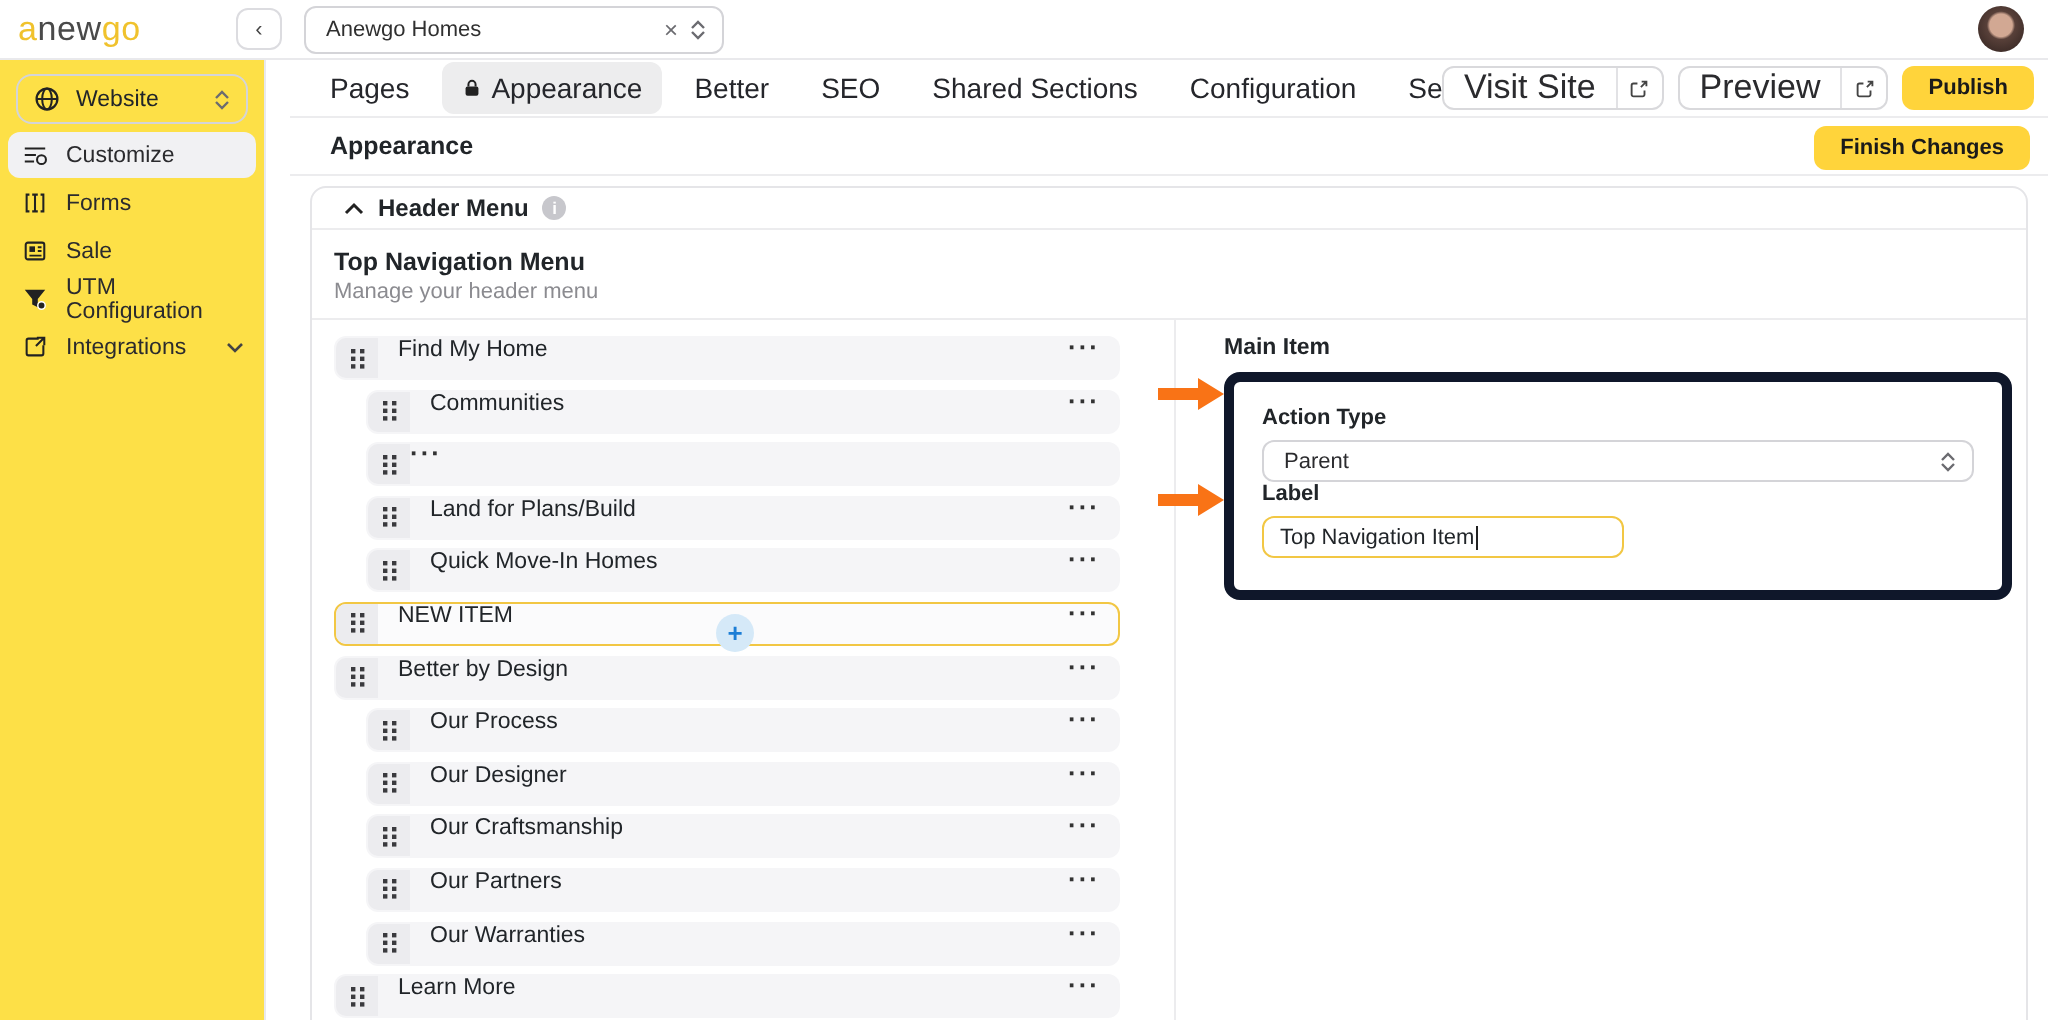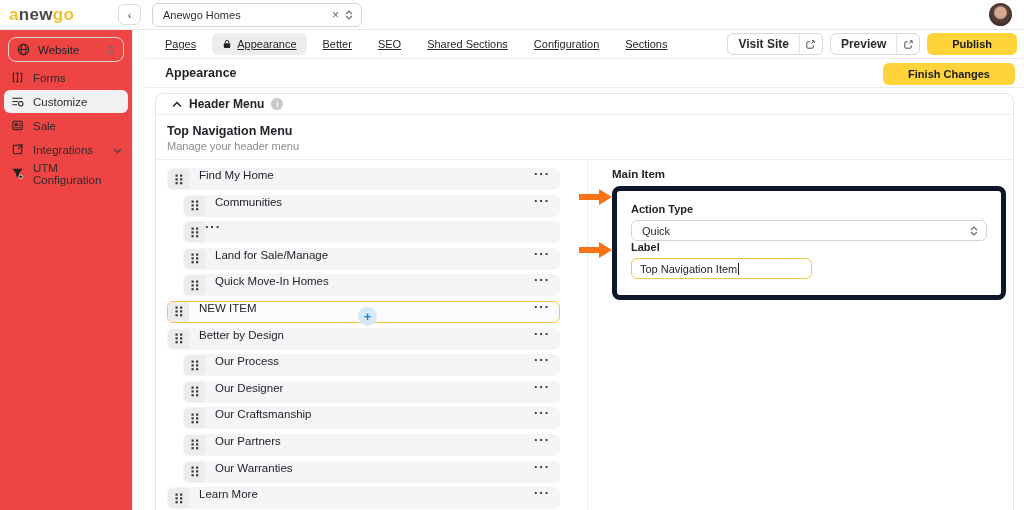--- a/index.html
+++ b/index.html
@@ -3,61 +3,61 @@
 <meta charset="utf-8">
 <style>
   * { margin:0; padding:0; box-sizing:border-box; }
   html,body { width:1024px; height:510px; overflow:hidden; background:#fff;
     font-family:"Liberation Sans", sans-serif; color:#212529; }
   #app { position:relative; width:1024px; height:510px; }
 
   
   #topbar { position:absolute; top:0; left:0; width:1024px; height:30px;
     background:#fff; border-bottom:1px solid #e9e9ec; z-index:5; }
-  #logo { position:absolute; left:9px; top:5px; font-size:17px; font-weight:700; letter-spacing:.3px; }
+  #logo { position:absolute; left:9px; top:5px; font-size:17px; font-weight:400; letter-spacing:.3px; }
   #logo .ly { color:#f0c22d; } #logo .ld { color:#4a4a4a; }
   #collapse-btn { position:absolute; left:118px; top:4px; width:23px; height:21px;
     border:1px solid #dcdce0; border-radius:6px; background:#fff; display:flex;
     align-items:center; justify-content:center; font-size:11px; color:#444; cursor:pointer; }
   #site-select { position:absolute; left:152px; top:3px; width:210px; height:24px;
     border:1px solid #d4d4d8; border-radius:6px; background:#fff; display:flex;
     align-items:center; padding:0 8px 0 10px; font-size:11px; color:#303030; }
   #site-select .grow { flex:1; }
   #site-select .clear { color:#6b6b70; font-size:12px; margin-right:6px; }
   .updown { display:flex; flex-direction:column; align-items:center; line-height:4px; }
   .updown svg { display:block; }
   #avatar { position:absolute; right:12px; top:3px; width:23px; height:23px; border-radius:50%;
     background:radial-gradient(circle at 50% 42%, #d2a893 0 32%, #584039 40%, #2e211e 100%); }
 
   
   #sidebar { position:absolute; top:30px; left:0; width:133px; height:480px;
-    background:#ef4444; border-right:1px solid #e9e9ec; }
+    background:#fde047; border-right:1px solid #e9e9ec; }
   #website-select { margin:7px 8px 4px 8px; height:25px; border:1px solid #d4d4d8;
     border-radius:8px; display:flex; align-items:center; padding:0 8px; font-size:11.5px; font-weight:500; }
   #website-select .grow { flex:1; }
   #website-select .gi { margin-right:8px; display:flex; }
   .side-item { height:23px; margin:1px 4px; display:flex; align-items:center; gap:9px;
     padding:0 6px; border-radius:6px; font-size:11.5px; color:#2b2b2e; cursor:pointer; }
   .side-item.active { background:#f1f1f3; font-weight:500; }
   .side-item .ico { width:14px; display:flex; justify-content:center; color:#333; }
   .side-item .grow { flex:1; }
 
   
   #content { position:absolute; top:30px; left:145px; width:879px; height:480px; }
   #tabbar { position:relative; height:29px; border-bottom:1px solid #ececee;
     display:flex; align-items:center; padding-left:20px; gap:26px; }
-  .tab { font-size:11px; font-weight:500; color:#25262b; cursor:pointer; white-space:nowrap;text-decoration:underline; }
+  .tab { font-size:14px; font-weight:500; color:#25262b; cursor:pointer; white-space:nowrap; }
   .tab.active { background:#ededee; border-radius:6px; padding:5px 10px; display:flex;
     align-items:center; gap:5px; margin:0 -10px; }
   #tab-actions { position:absolute; right:7px; top:3px; display:flex; gap:7px; align-items:center; }
   .split-btn { display:flex; height:22px; border:1px solid #d9d9dc; border-radius:6px; overflow:hidden; background:#fff; }
-  .split-btn .lab { padding:0 10px; display:flex; align-items:center; font-size:12px; font-weight:700; color:#2b2b2e; cursor:pointer; }
+  .split-btn .lab { padding:0 10px; display:flex; align-items:center; font-size:17px; font-weight:400; color:#2b2b2e; cursor:pointer; }
   .split-btn .seg { width:23px; border-left:1px solid #e2e2e5; display:flex; align-items:center; justify-content:center; cursor:pointer; }
   .btn-yellow { height:22px; background:#ffd43b; border:none; border-radius:6px;
-    padding:0 25px; font-size:11px; font-weight:600; color:#1a1a1a; cursor:pointer;
+    padding:0 13px; font-size:11px; font-weight:600; color:#1a1a1a; cursor:pointer;
     font-family:"Liberation Sans", sans-serif; }
   #pagehead { position:relative; height:29px; border-bottom:1px solid #ececee;
     display:flex; align-items:center; padding-left:20px; }
   #page-title { font-size:12.5px; font-weight:700; }
   #finish-btn { position:absolute; right:9px; top:4px; }
 
   
   #card { position:absolute; left:10px; top:63px; width:859px; height:500px;
     border:1px solid #e5e5e8; border-radius:8px 8px 0 0; background:#fff; overflow:hidden; }
   .card-head { height:21px; display:flex; align-items:center; gap:7px; padding:0 16px;
@@ -140,69 +140,69 @@
       <span class="updown">
         <svg width="8" height="5" viewBox="0 0 8 5">
             <path d="M1 4l3-3 3 3" fill="none" stroke="#6b6b70" stroke-width="1.2"></path>
           </svg>
         <svg width="8" height="5" viewBox="0 0 8 5">
             <path d="M1 1l3 3 3-3" fill="none" stroke="#6b6b70" stroke-width="1.2"></path>
           </svg>
       </span>
     </div>
 
-    <div class="side-item">
-      <span class="ico">
-        <svg width="13" height="13" viewBox="0 0 14 14">
-            <path d="M4 2.5H2.5v9H4M10 2.5h1.5v9H10M7 2.5v9M5.5 2.5h3M5.5 11.5h3" stroke="#222" stroke-width="1.1" fill="none"></path>
-          </svg>
-      </span>
-      <span class="grow">Forms</span>
-    </div>
     <div class="side-item active">
       <span class="ico">
         <svg width="13" height="13" viewBox="0 0 14 14">
             <path d="M1.5 3.5h11M1.5 7h6M1.5 10.5h5" stroke="#222" stroke-width="1.2" fill="none"></path>
             <circle cx="10.5" cy="9.5" r="2.4" fill="none" stroke="#222" stroke-width="1.1"></circle>
           </svg>
       </span>
       <span class="grow">Customize</span>
+    </div>
+    <div class="side-item">
+      <span class="ico">
+        <svg width="13" height="13" viewBox="0 0 14 14">
+            <path d="M4 2.5H2.5v9H4M10 2.5h1.5v9H10M7 2.5v9M5.5 2.5h3M5.5 11.5h3" stroke="#222" stroke-width="1.1" fill="none"></path>
+          </svg>
+      </span>
+      <span class="grow">Forms</span>
     </div>
     <div class="side-item">
       <span class="ico">
         <svg width="13" height="13" viewBox="0 0 14 14">
             <rect x="2" y="2.5" width="10" height="9" rx="1.2" fill="none" stroke="#222" stroke-width="1.1"></rect>
             <rect x="4" y="4.5" width="3" height="3" fill="#222"></rect>
             <path d="M8.5 5h2M8.5 7h2M4 9.5h6.5" stroke="#222" stroke-width="1"></path>
           </svg>
       </span>
       <span class="grow">Sale</span>
     </div>
     <div class="side-item">
       <span class="ico">
         <svg width="13" height="13" viewBox="0 0 14 14">
+            <path d="M1.5 2h11L8.5 7v4.5L5.5 10V7z" fill="#222"></path>
+            <circle cx="10.5" cy="10.5" r="2" fill="#222" stroke="#fff" stroke-width="0.8"></circle>
+          </svg>
+      </span>
+      <span class="grow">UTM Configuration</span>
+    </div>
+    <div class="side-item">
+      <span class="ico">
+        <svg width="13" height="13" viewBox="0 0 14 14">
             <path d="M9 2.5H3.5a1 1 0 00-1 1v7a1 1 0 001 1h7a1 1 0 001-1V6" fill="none" stroke="#222" stroke-width="1.1"></path>
             <path d="M8 2h4v4M11.8 2.2L7.5 6.5" fill="none" stroke="#222" stroke-width="1.1"></path>
           </svg>
       </span>
       <span class="grow">Integrations</span>
       <span>
         <svg width="9" height="6" viewBox="0 0 9 6">
             <path d="M1 1l3.5 3.5L8 1" fill="none" stroke="#444" stroke-width="1.3"></path>
           </svg>
       </span>
-    </div>
-    <div class="side-item">
-      <span class="ico">
-        <svg width="13" height="13" viewBox="0 0 14 14">
-            <path d="M1.5 2h11L8.5 7v4.5L5.5 10V7z" fill="#222"></path>
-            <circle cx="10.5" cy="10.5" r="2" fill="#222" stroke="#fff" stroke-width="0.8"></circle>
-          </svg>
-      </span>
-      <span class="grow">UTM Configuration</span>
     </div>
   </aside>
 
   <main id="content">
 
     <div id="tabbar">
       <span class="tab">Pages</span>
       <span class="tab active">
         <span style="display:flex">
           <svg width="10" height="10" viewBox="0 0 14 14">
@@ -316,21 +316,21 @@
                     <g fill="#3a3a3e">
                       <rect x="0.5" y="0.5" width="2.2" height="2.2"></rect>
                       <rect x="5" y="0.5" width="2.2" height="2.2"></rect>
                       <rect x="0.5" y="4.3" width="2.2" height="2.2"></rect>
                       <rect x="5" y="4.3" width="2.2" height="2.2"></rect>
                       <rect x="0.5" y="8.1" width="2.2" height="2.2"></rect>
                       <rect x="5" y="8.1" width="2.2" height="2.2"></rect>
                     </g>
                   </svg>
                 </span>
-              <span class="lbl">Land for Sale/Manage</span>
+              <span class="lbl">Land for Plans/Build</span>
               <span class="dots">···</span>
             </div>
             <div class="menu-row lvl1">
               <span class="drag">
                   <svg width="8" height="11" viewBox="0 0 8 11">
                     <g fill="#3a3a3e">
                       <rect x="0.5" y="0.5" width="2.2" height="2.2"></rect>
                       <rect x="5" y="0.5" width="2.2" height="2.2"></rect>
                       <rect x="0.5" y="4.3" width="2.2" height="2.2"></rect>
                       <rect x="5" y="4.3" width="2.2" height="2.2"></rect>
@@ -472,21 +472,21 @@
             </div>
 
           </div>
         </div>
 
         <div class="form-col">
           <div id="main-item-title">Main Item</div>
           <div id="main-item-box">
             <div class="field-label">Action Type</div>
             <div class="select-box">
-              <span class="grow">Quick</span>
+              <span class="grow">Parent</span>
               <span class="updown">
                 <svg width="8" height="5" viewBox="0 0 8 5">
                     <path d="M1 4l3-3 3 3" fill="none" stroke="#6b6b70" stroke-width="1.2"></path>
                   </svg>
                 <svg width="8" height="5" viewBox="0 0 8 5">
                     <path d="M1 1l3 3 3-3" fill="none" stroke="#6b6b70" stroke-width="1.2"></path>
                   </svg>
               </span>
             </div>
             <div id="label-field">

